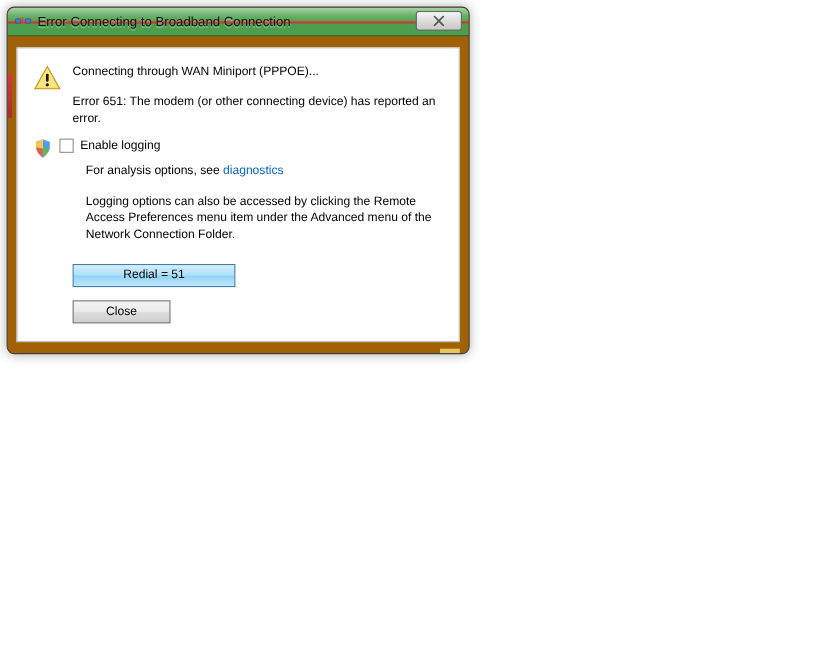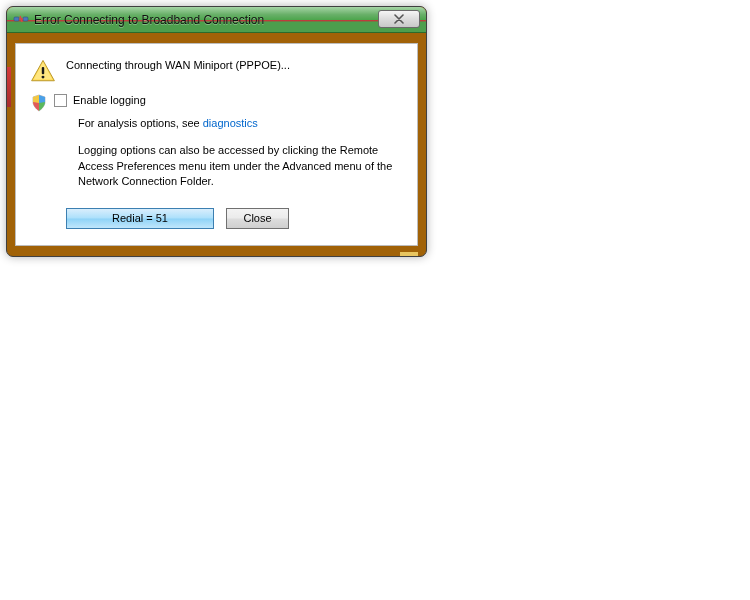--- a/index.html
+++ b/index.html
@@ -142,38 +142,39 @@
       margin-left: 48px;
       margin-top: 12px;
       margin-bottom: 18px;
       color: #000;
       line-height: 1.4;
     }
     .button-row {
       display: flex;
       gap: 12px;
       margin-left: 36px;
+      flex-direction: column;
     }
     .btn {
       border: 1px solid #707070;
       font-size: 11px;
       height: 21px;
       cursor: pointer;
       font-family: inherit;
       display: flex;
       align-items: center;
       justify-content: center;
     }
     .btn-redial {
       width: 148px;
       background: linear-gradient(to bottom, #d9eefc 0%, #ace0fb 48%, #8fd3f7 52%, #c0e6fb 100%);
       border-color: #3c7fb1;
     }
     .btn-close {
-      width: 63px;
+      width: 89px;
       background: linear-gradient(to bottom, #f3f3f3 0%, #ebebeb 48%, #dddddd 52%, #cfcfcf 100%);
     }
     .bottom-accent {
       position: absolute;
       bottom: 0;
       right: 8px;
       width: 18px;
       height: 4px;
       background: #e8c560;
     }
@@ -215,20 +216,21 @@
         <div class="icon-col">
           <svg class="warning-icon" viewBox="0 0 32 32">
             <path d="M16 3 L30 28 L2 28 Z" fill="#ffd94a" stroke="#b9962a" stroke-width="1.2"></path>
             <path d="M16 5 L27.5 26.5 L4.5 26.5 Z" fill="#ffe680"></path>
             <rect x="14.5" y="11" width="3" height="9" rx="1.2" fill="#1a1a1a"></rect>
             <circle cx="16" cy="23.5" r="1.8" fill="#1a1a1a"></circle>
           </svg>
         </div>
         <div class="text-col">
           <div>Connecting through WAN Miniport (PPPOE)...</div>
+          <div class="error-text">Error 651: The modem (or other connecting device) has reported an error.</div>
         </div>
       </div>
 
 
       <div class="logging-row">
         <svg class="shield-icon" viewBox="0 0 18 18">
           <path d="M9 1 L15 3 L15 8 C15 13 9 17 9 17 C9 17 3 13 3 8 L3 3 Z" fill="#fff" stroke="#888" stroke-width="0.5"></path>
           <path d="M9 1 L15 3 L15 8 C15 10 13.5 12.5 9 15 L9 1 Z" fill="#4aa0e8"></path>
           <path d="M9 1 L3 3 L3 8 C3 10 4.5 12.5 9 15 L9 1 Z" fill="#f3c843"></path>
           <path d="M9 9 L15 8 C15 13 9 17 9 17 L9 9 Z" fill="#5cb85c"></path>

